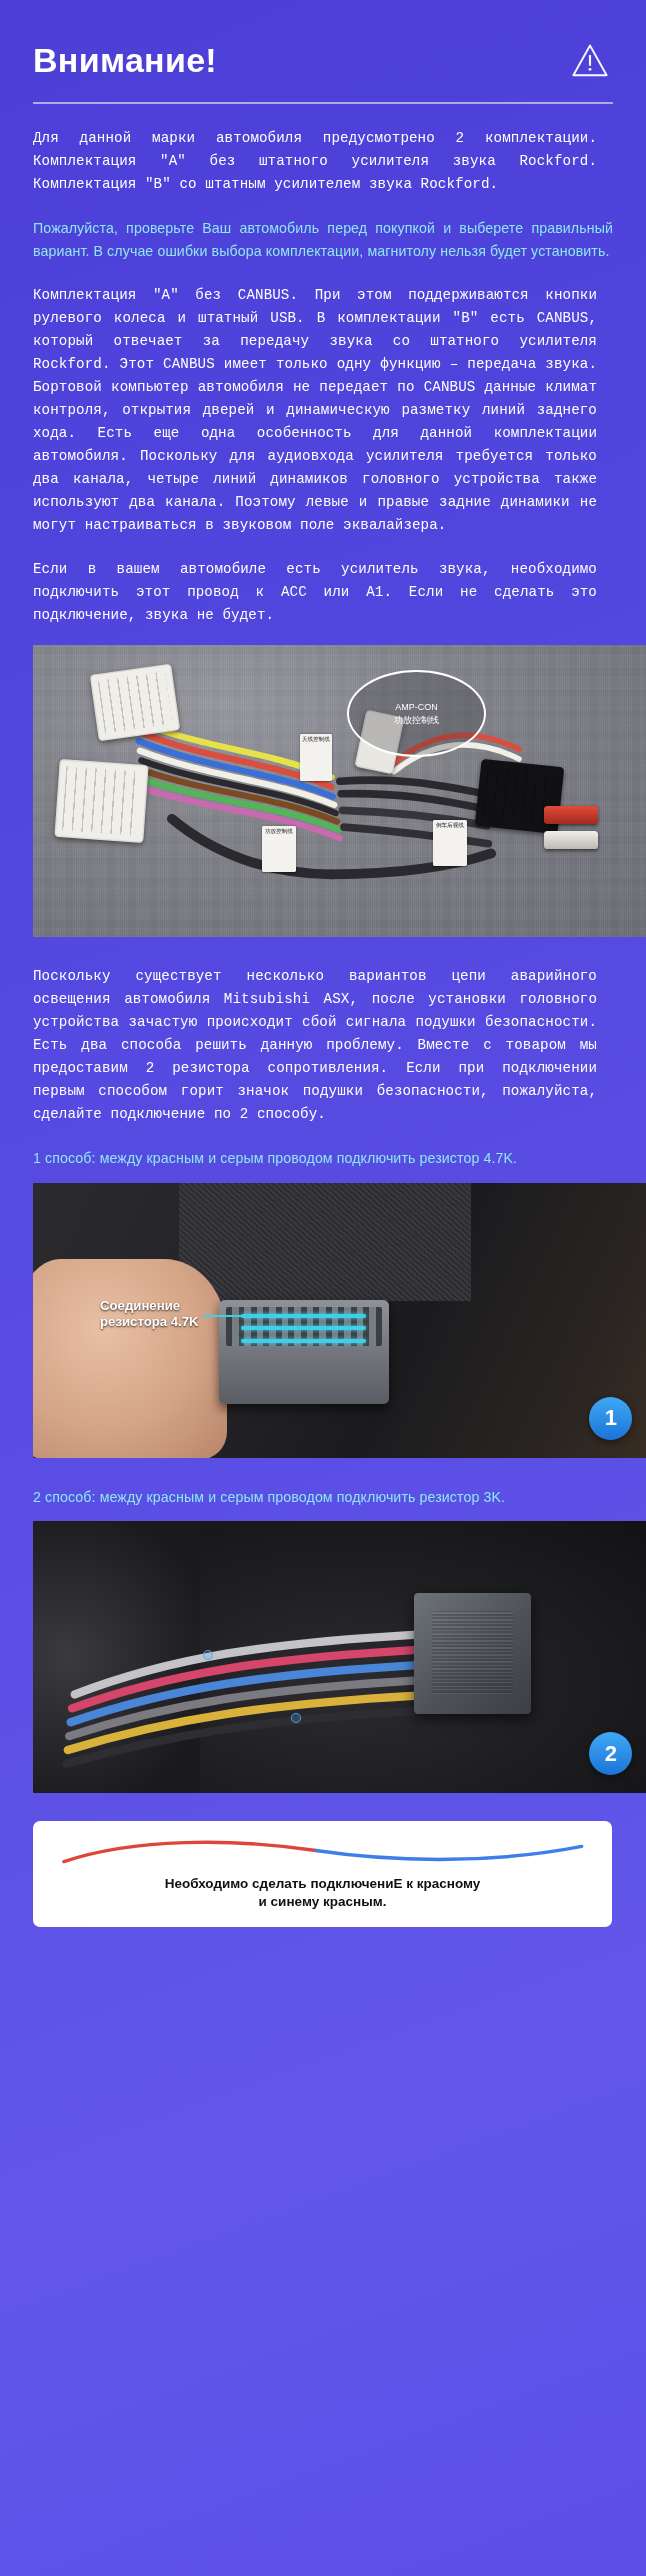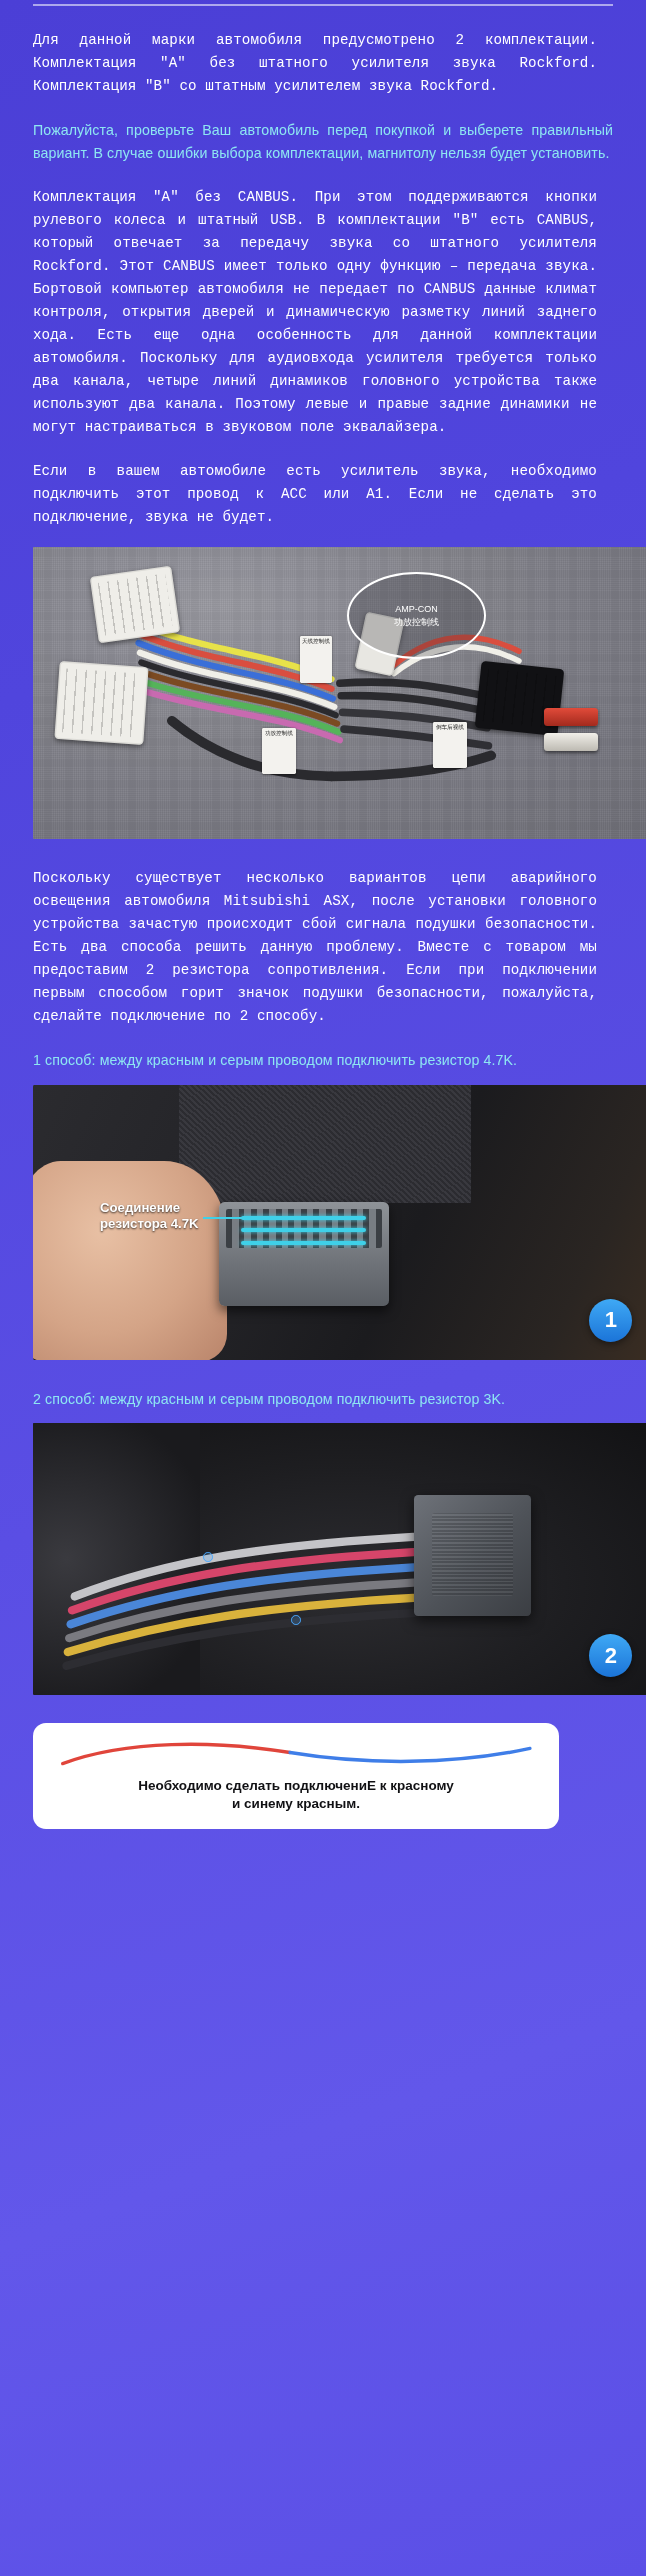--- a/index.html
+++ b/index.html
@@ -228,23 +228,23 @@
     background: linear-gradient(#3fa9f5, #1b74d8);
     color: #ffffff;
     font-size: 22px;
     font-weight: bold;
     display: flex;
     align-items: center;
     justify-content: center;
     box-shadow: 0 2.1px 7px rgba(0,0,0,.45);
   }
   .footer-card {
-    width: 526px;
+    width: 579px;
     background: #ffffff;
-    border-radius: 13px;
+    border-radius: 7px;
     margin-top: 2px;
     padding: 12.5px 16.7px 15.3px 16.7px;
     box-sizing: border-box;
     text-align: center;
   }
   .footer-card .wirefig {
     width: 100%;
     height: 40px;
     display: block;
   }
@@ -255,20 +255,28 @@
     line-height: 1.35;
     margin: 1.4px 0 0 0;
   }
 </style>
 </head>
 <body>
 
 <div class="page">
   <div class="inner">
 
+    <div class="header">
+      <h1 class="title">Внимание!</h1>
+      <svg class="warn-icon" viewBox="0 0 64 64">
+        <path d="M32 6 L60 56 H4 Z" fill="none" stroke="#ffffff" stroke-width="3.2" stroke-linejoin="round"></path>
+        <rect x="30.2" y="22" width="3.6" height="18" fill="#ffffff"></rect>
+        <circle cx="32" cy="46" r="2.4" fill="#ffffff"></circle>
+      </svg>
+    </div>
 
     <div class="rule"></div>
 
     <p class="body">Для данной марки автомобиля предусмотрено 2 комплектации. Комплектация "A" без штатного усилителя звука Rockford. Комплектация "B" со штатным усилителем звука Rockford.</p>
 
     <p class="accent">Пожалуйста, проверьте Ваш автомобиль перед покупкой и выберете правильный вариант. В случае ошибки выбора комплектации, магнитолу нельзя будет установить.</p>
 
     <p class="body">Комплектация "A" без CANBUS. При этом поддерживаются кнопки рулевого колеса и штатный USB. В комплектации "B" есть CANBUS, который отвечает за передачу звука со штатного усилителя Rockford. Этот CANBUS имеет только одну функцию – передача звука. Бортовой компьютер автомобиля не передает по CANBUS данные климат контроля, открытия дверей и динамическую разметку линий заднего хода. Есть еще одна особенность для данной комплектации автомобиля. Поскольку для аудиовхода усилителя требуется только два канала, четыре линий динамиков головного устройства также используют два канала. Поэтому левые и правые задние динамики не могут настраиваться в звуковом поле эквалайзера.</p>
 
     <p class="body tight">Если в вашем автомобиле есть усилитель звука, необходимо подключить этот провод к ACC или A1. Если не сделать это подключение, звука не будет.</p>

